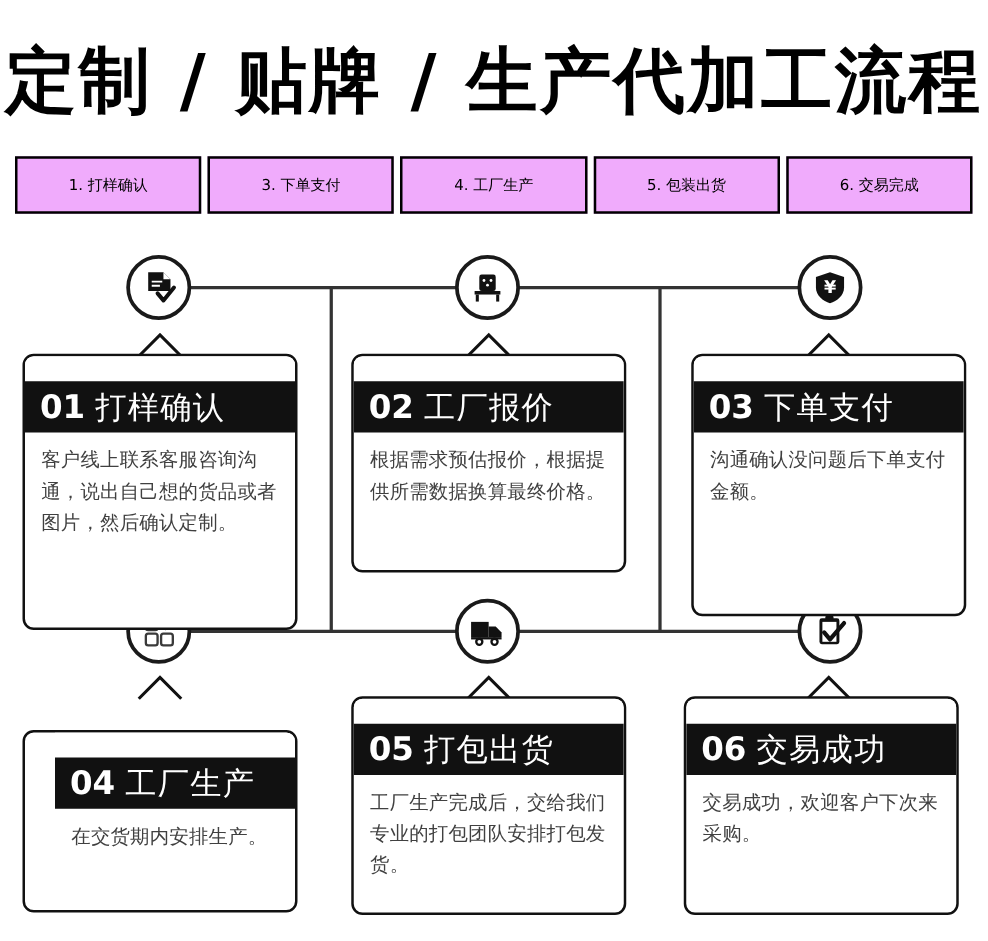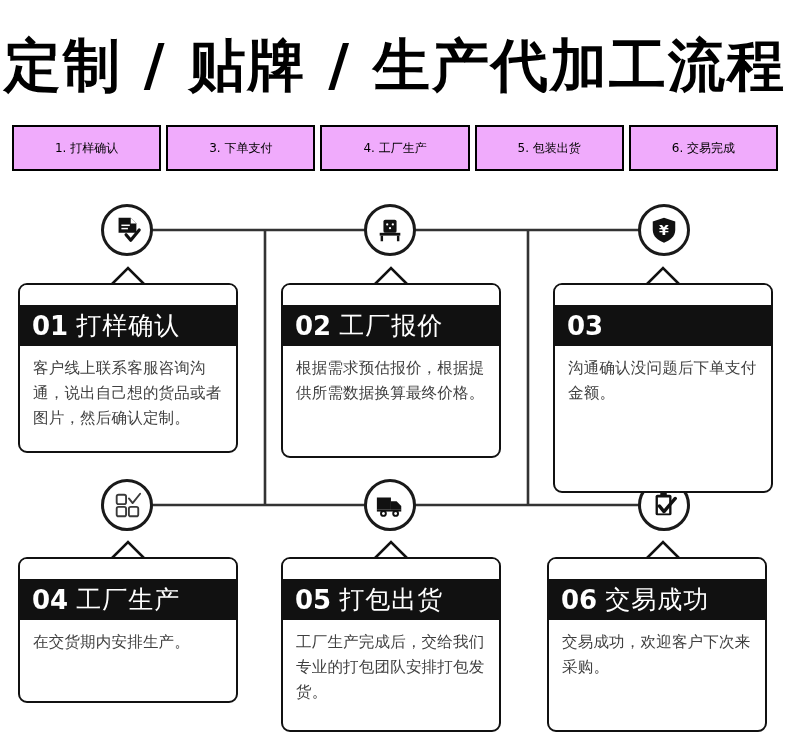--- a/index.html
+++ b/index.html
@@ -224,21 +224,21 @@
 
 <div class="icon-badge" style="left:638px; top:479px;">
   <svg width="30" height="30" viewBox="0 0 32 32">
     <rect x="7" y="5" width="17" height="22" rx="2" fill="#111111"></rect>
     <rect x="9.5" y="8" width="12" height="17" fill="#ffffff"></rect>
     <rect x="12" y="2.5" width="7" height="4.5" rx="1.4" fill="#111111"></rect>
     <path d="M11 17 l5 6 l12 -14" fill="none" stroke="#111111" stroke-width="3.6" stroke-linecap="round" stroke-linejoin="round"></path>
   </svg>
 </div>
 
-<div class="card" style="left:18px; top:283px; height:170px;">
+<div class="card" style="left:18px; top:283px; height:221px;">
   <div class="card-top-gap"></div>
   <div class="card-header">
     <span class="card-num">01</span>
     <span class="card-title">打样确认</span>
   </div>
   <div class="card-body">客户线上联系客服咨询沟通，说出自己想的货品或者图片，然后确认定制。</div>
 </div>
 
 <div class="card" style="left:281px; top:283px; height:175px;">
   <div class="card-top-gap"></div>
@@ -246,25 +246,26 @@
     <span class="card-num">02</span>
     <span class="card-title">工厂报价</span>
   </div>
   <div class="card-body">根据需求预估报价，根据提供所需数据换算最终价格。</div>
 </div>
 
 <div class="card" style="left:553px; top:283px; height:210px;">
   <div class="card-top-gap"></div>
   <div class="card-header">
     <span class="card-num">03</span>
+    <span class="card-title">下单支付</span>
   </div>
   <div class="card-body">沟通确认没问题后下单支付金额。</div>
 </div>
 
-<div class="card" style="left:18px; top:557px; height:146px;">
+<div class="card" style="left:18px; top:584px; height:146px;padding-left:24px;">
   <div class="card-top-gap"></div>
   <div class="card-header">
     <span class="card-num">04</span>
     <span class="card-title">工厂生产</span>
   </div>
   <div class="card-body">在交货期内安排生产。</div>
 </div>
 
 <div class="card" style="left:281px; top:557px; height:175px;">
   <div class="card-top-gap"></div>

